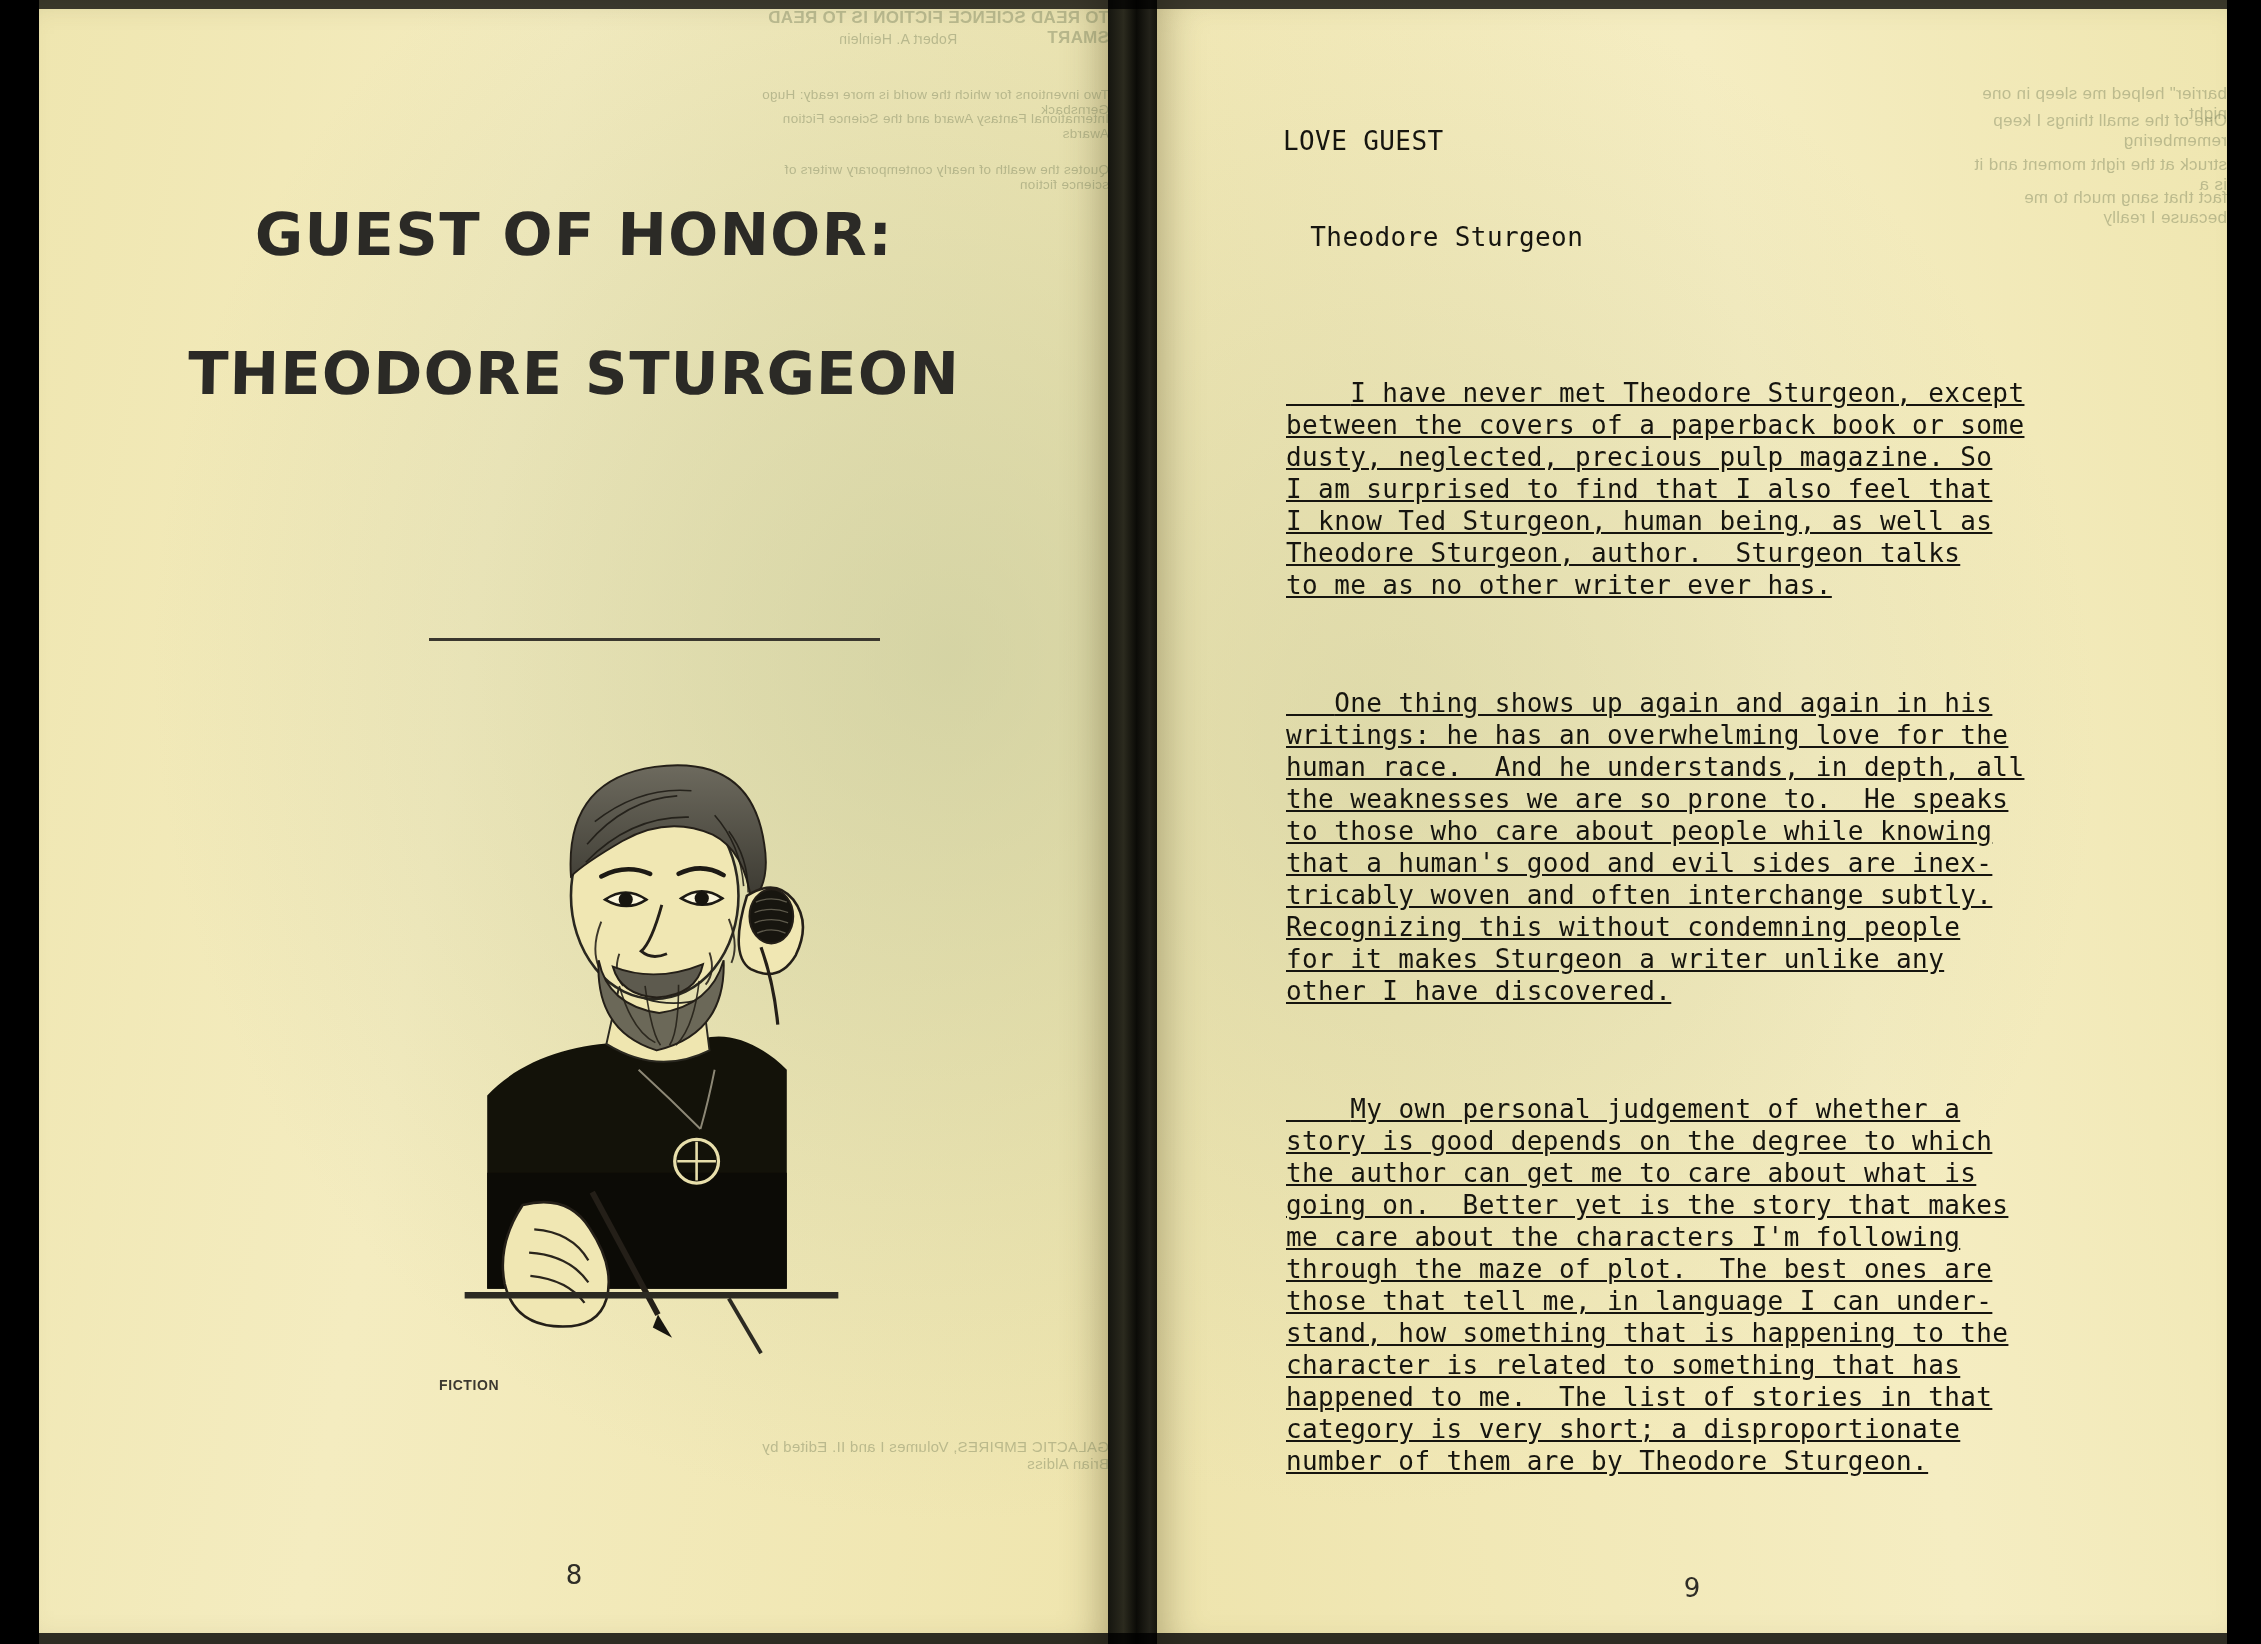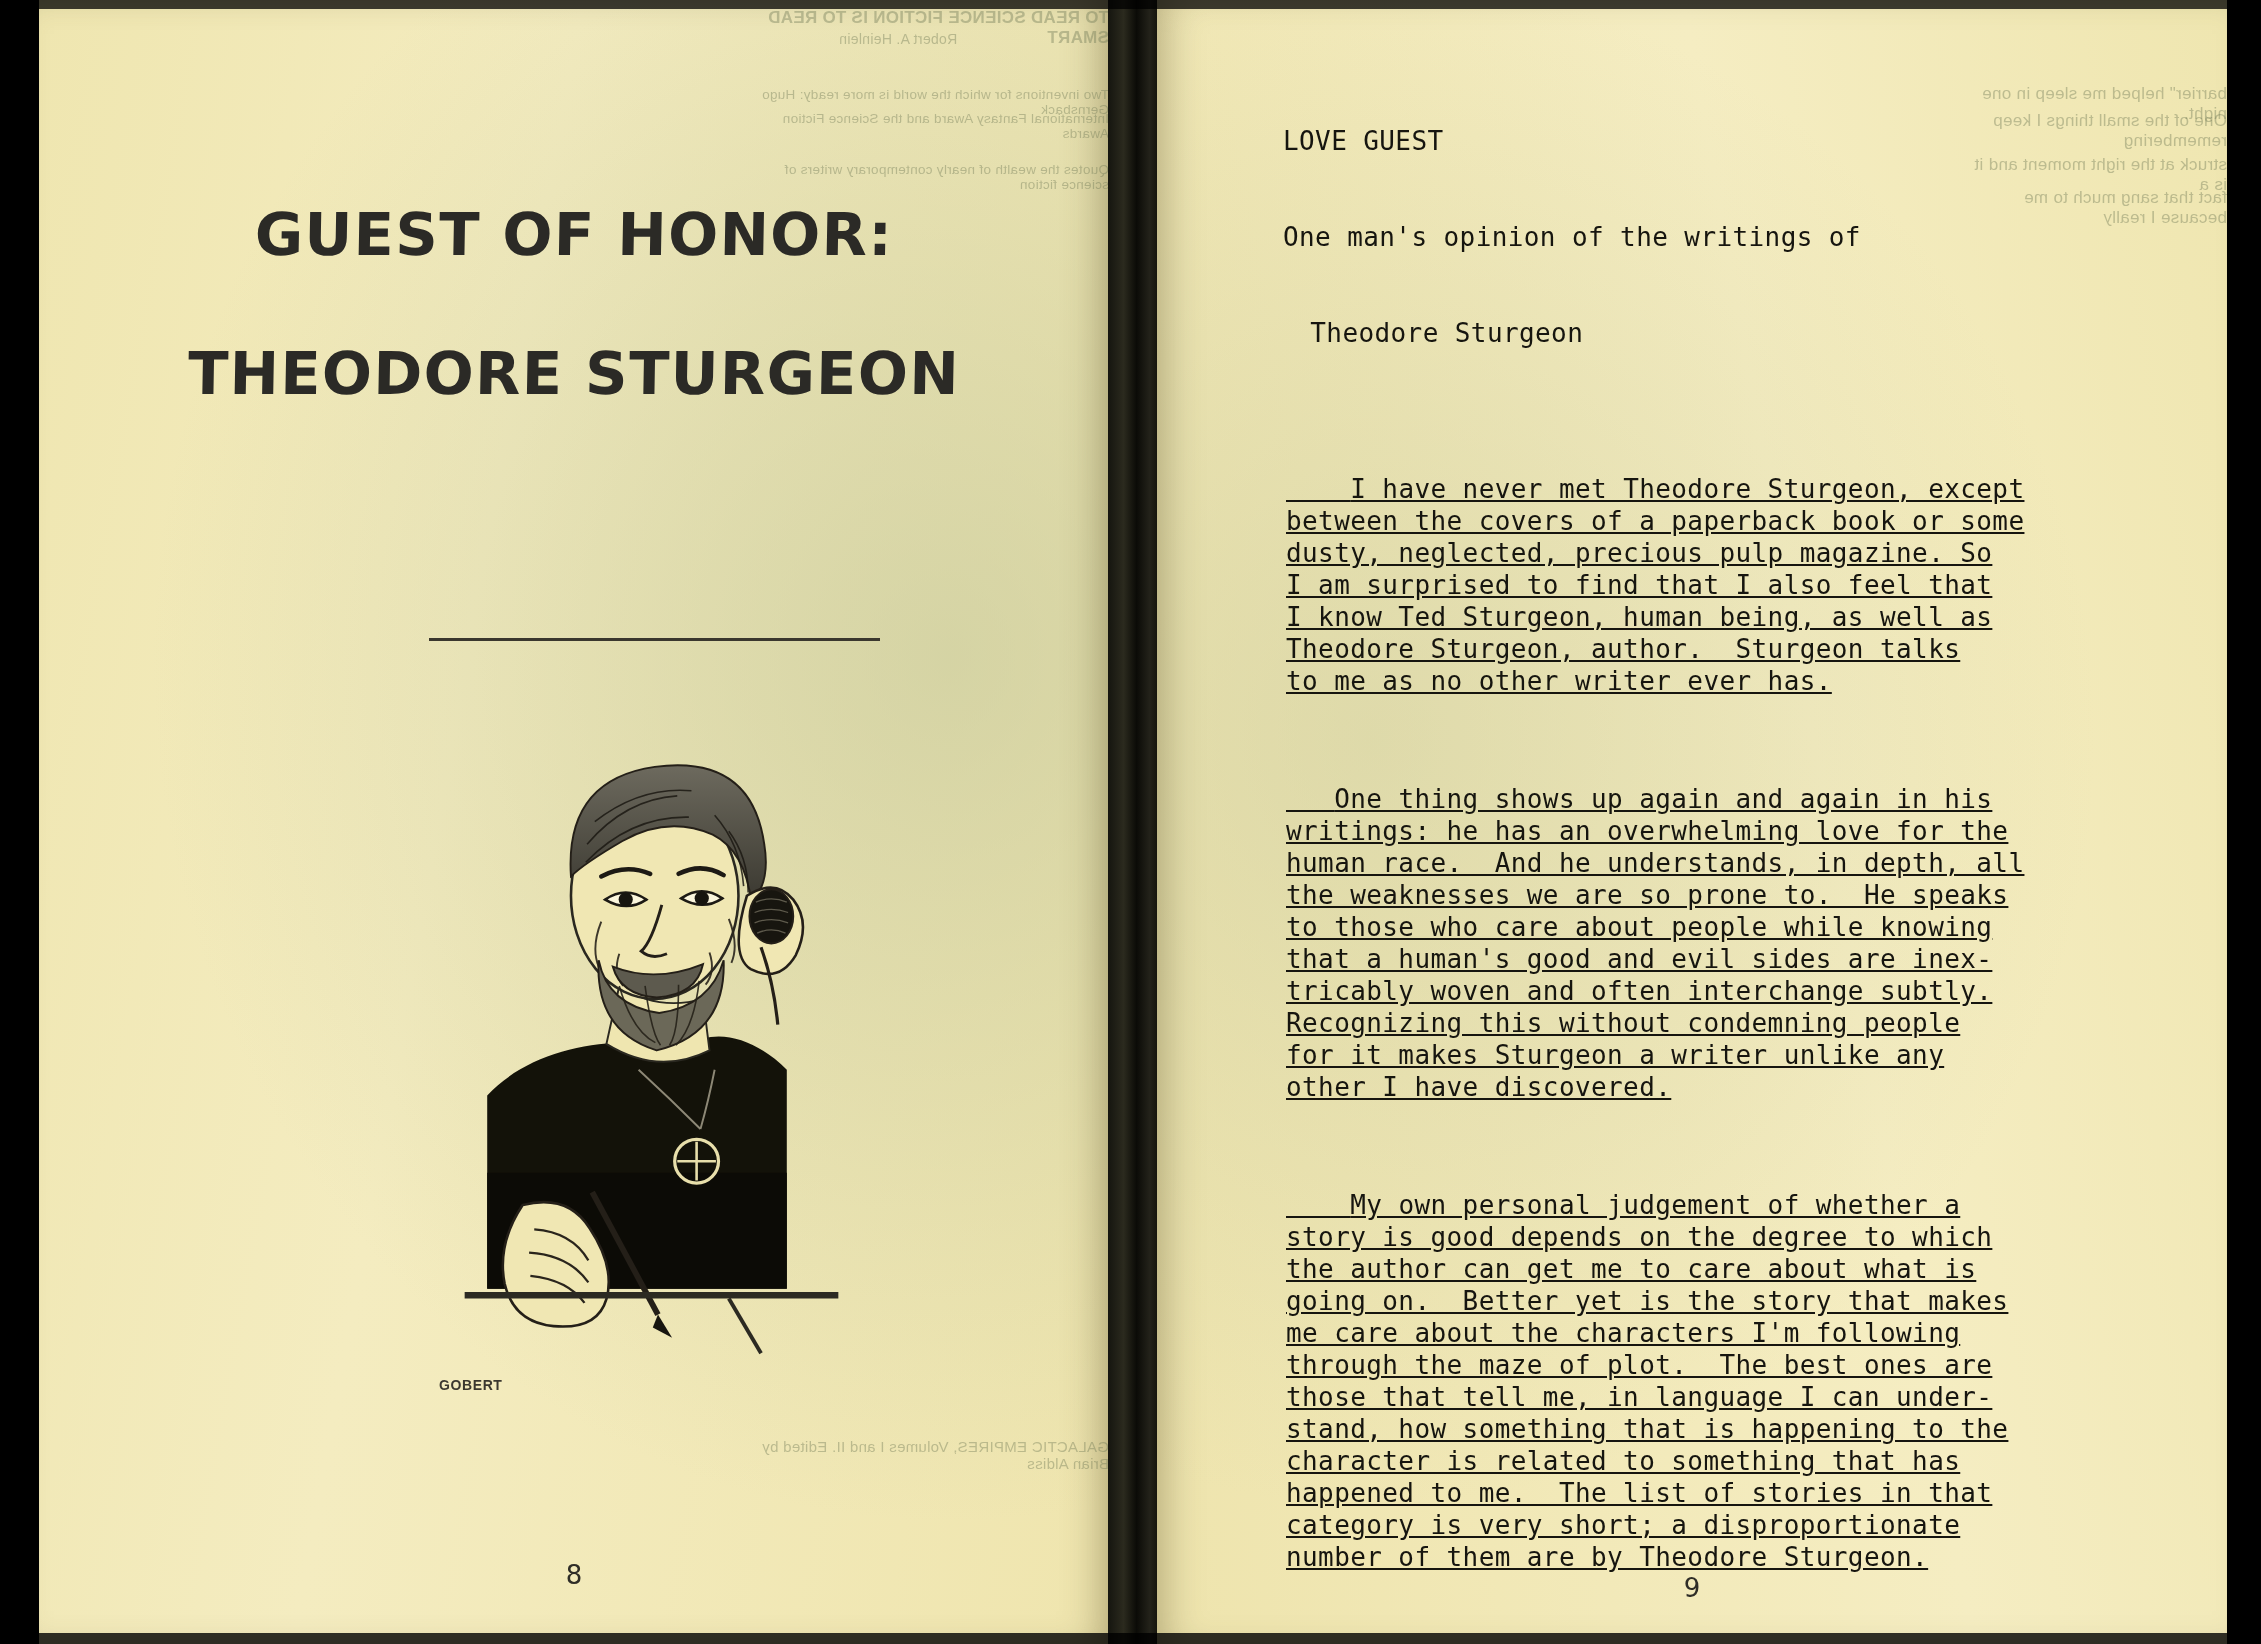--- a/index.html
+++ b/index.html
@@ -270,37 +270,36 @@
           <path d="M162 920 q58 6 84 42"></path>
         </g>
         <path d="M258 790 L360 980" stroke="#241f18" stroke-width="9" fill="none"></path>
         <path d="M360 980 L382 1016 L352 1000 Z" fill="#17150f"></path>
 
         <path d="M60 945 L640 945 L640 955 L60 955 Z" fill="#2c2a22"></path>
         <path d="M470 955 L520 1040" stroke="#2c2a22" stroke-width="6" fill="none"></path>
       </svg>
     </div>
 
-    <div class="sig">GOBERT</div>
+    <div class="sig">FICTION</div>
 
     <div class="folio folio-left">8</div>
   </div>
 
   <div class="gutter"></div>
 
   <div class="leaf leaf-right">
 
     <div class="ghost" style="top:84px; left:793px; font-size:17px; font-weight:400;">barrier" helped me sleep in one night.</div>
     <div class="ghost" style="top:111px; left:806px; font-size:17px; font-weight:400;">One of the small things I keep remembering</div>
     <div class="ghost" style="top:155px; left:800px; font-size:17px; font-weight:400;">struck at the right moment and it is a</div>
     <div class="ghost" style="top:188px; left:806px; font-size:17px; font-weight:400;">fact that sang much to me because I really</div>
 
     <div class="tw">
       <div class="head">LOVE GUEST</div>
-      <div class="head">One man's opinion of the writings of</div>
       <div class="head indent2" style="margin-bottom:28px;">Theodore Sturgeon</div>
 
       <p>    I have never met Theodore Sturgeon, except
 between the covers of a paperback book or some
 dusty, neglected, precious pulp magazine. So
 I am surprised to find that I also feel that
 I know Ted Sturgeon, human being, as well as
 Theodore Sturgeon, author.  Sturgeon talks
 to me as no other writer ever has.</p>
       <p>   One thing shows up again and again in his

